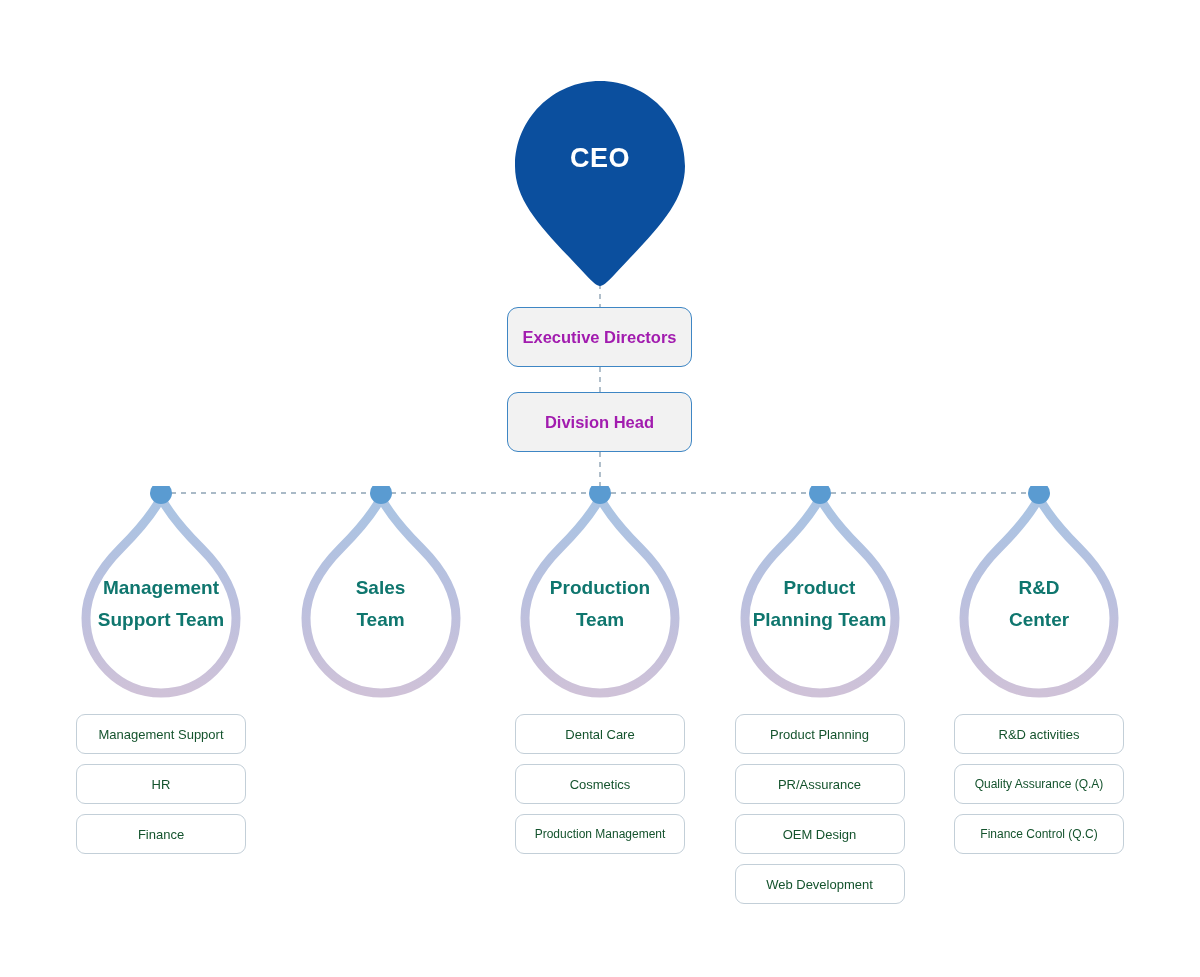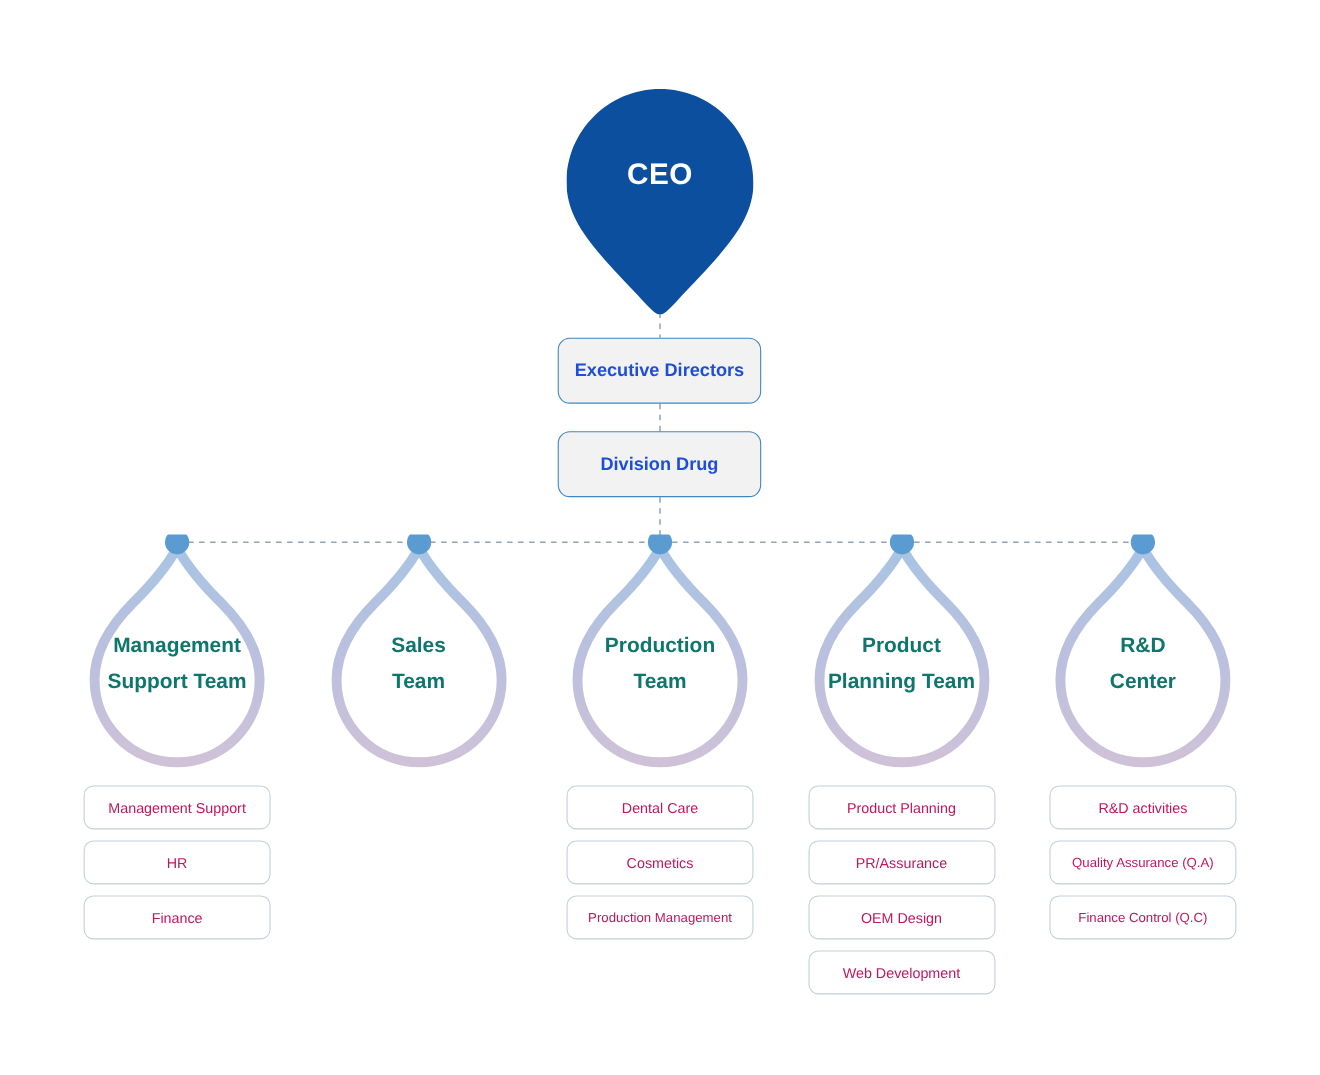--- a/index.html
+++ b/index.html
@@ -56,21 +56,21 @@
     left: 507px;
     background: #f2f2f2;
     border: 1.6px solid #3e86c4;
     border-radius: 11px;
     box-sizing: border-box;
     display: flex;
     align-items: center;
     justify-content: center;
   }
   .exec-box .lbl {
-    color: #1d4ed8;
+    color: #a21caf;
     font-size: 16.5px;
     font-weight: 700;
   }
   #exec-directors { top: 291px; }
   #division-head  { top: 376px; }
 
   
   .team-col {
     position: absolute;
     top: 470px;
@@ -104,21 +104,21 @@
     width: 170px;
     height: 40px;
     margin-bottom: 10px;
     background: #ffffff;
     border: 1px solid #c3cfd8;
     border-radius: 9px;
     box-sizing: border-box;
     display: flex;
     align-items: center;
     justify-content: center;
-    color: #be185d;
+    color: #14532d;
     font-size: 13px;
     text-align: center;
     padding: 0 4px;
   }
   .sub-box.tight { font-size: 12px; }
 </style>
 </head>
 <body>
 
 <div id="chart-root">
@@ -148,21 +148,21 @@
                C30 150 0 123 0 85 C0 38.1 38.1 0 85 0 Z" fill="#0b4f9e"></path>
     </svg>
     <div class="ceo-label">CEO</div>
   </div>
 
   <div class="exec-box" id="exec-directors">
     <span class="lbl">Executive Directors</span>
   </div>
 
   <div class="exec-box" id="division-head">
-    <span class="lbl">Division Drug</span>
+    <span class="lbl">Division Head</span>
   </div>
 
   <div id="teams-layer">
       <div class="team-col" style="left: 51px;">
         <div class="team-drop"><svg width="220" height="215" viewBox="0 0 220 215">
             <path d="M110 12 C116 23 128 40 150 62 C172 84 185 108 185 132 C185 173.4 151.4 207 110 207 C68.6 207 35 173.4 35 132 C35 108 48 84 70 62 C92 40 104 23 110 12 Z" fill="none" stroke="url(#dropGrad)" stroke-width="9" stroke-linejoin="round"></path>
             <circle cx="110" cy="7" r="11" fill="#5a9bd1"></circle>
           </svg><div class="team-label"><span class="l1">Management</span><span class="l2">Support Team</span></div></div>
         <div class="sub-list">
           <div class="sub-box">Management Support</div>

